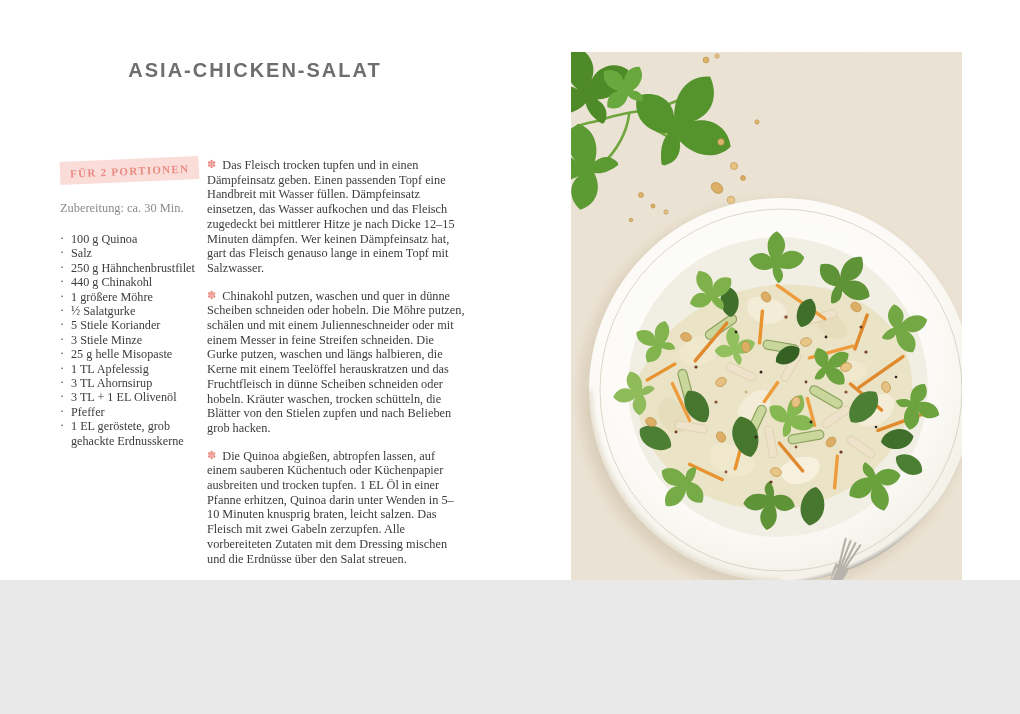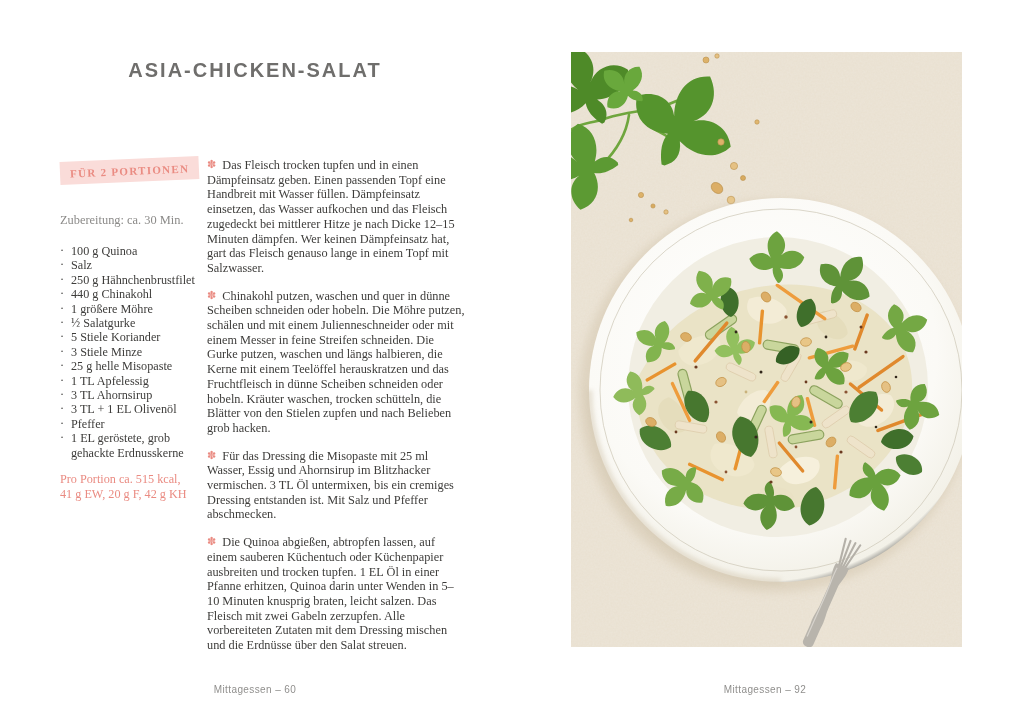--- a/index.html
+++ b/index.html
@@ -7,38 +7,38 @@
     --badge_bg:#fadcd9;
     --title:#6f6e6c;
     --text:#3d3c3a;
     --muted:#8b8a88;
     --footer:#908f8d;
     --linen:#ece5d8;
   }
   *{margin:0;padding:0;box-sizing:border-box;}
   html,body{background:#e9e9e9;}
   .spread{
-    position:relative;width:1020px;height:714px;background:#ffffff;
+    position:relative;width:1020px;height:580px;background:#ffffff;
     font-family:"Liberation Serif", serif;color:var(--text);
     overflow:hidden;margin:0 auto;
   }
   
   .left-page{position:absolute;left:0;top:0;width:510px;height:714px;}
   .title{
     position:absolute;top:54px;left:0;width:510px;text-align:center;
     font-family:"Liberation Sans", sans-serif;font-weight:700;
     font-size:20px;line-height:32px;letter-spacing:2px;color:var(--title);
   }
   .meta-col{position:absolute;left:60px;top:162px;width:146px;}
   .badge{
     display:inline-block;background:var(--badge_bg);color:var(--accent);
     font-weight:700;font-size:11px;letter-spacing:1.3px;
     padding:6px 10px 5px;transform:rotate(-2.5deg);transform-origin:left center;
   }
-  .prep{margin-top:28px;font-size:12.4px;color:var(--muted);}
+  .prep{margin-top:16px;font-size:12.4px;color:var(--muted);}
   .ingredients{list-style:none;margin-top:16px;}
   .ingredients li{
     position:relative;padding-left:11px;font-size:12.2px;line-height:14.4px;
   }
   .ingredients .dot{position:absolute;left:0;top:-1px;color:var(--text);}
   .nutrition{margin-top:12px;font-size:12.2px;line-height:15px;color:var(--accent);}
   .steps-col{position:absolute;left:207px;top:158px;width:258px;}
   .step{font-size:12.3px;line-height:14.7px;margin-bottom:13px;text-align:left;}
   .step .ast{
     color:var(--accent);font-size:11px;margin-right:3px;position:relative;top:-1px;
@@ -82,30 +82,25 @@
         <li><span class="dot">·</span><span>5 Stiele Koriander</span></li>
         <li><span class="dot">·</span><span>3 Stiele Minze</span></li>
         <li><span class="dot">·</span><span>25 g helle Misopaste</span></li>
         <li><span class="dot">·</span><span>1 TL Apfelessig</span></li>
         <li><span class="dot">·</span><span>3 TL Ahornsirup</span></li>
         <li><span class="dot">·</span><span>3 TL + 1 EL Olivenöl</span></li>
         <li><span class="dot">·</span><span>Pfeffer</span></li>
         <li><span class="dot">·</span><span>1 EL geröstete, grob gehackte Erdnusskerne</span></li>
       </ul>
 
-      <p class="nutrition">
-        <span>Pro Portion ca. 515 kcal,</span><br>
-        <span>41 g EW, 20 g F, 42 g KH</span>
-      </p>
     </div>
 
     <div class="steps-col">
       <p class="step"><span class="ast">✽</span> <span>Das Fleisch trocken tupfen und in einen Dämpfeinsatz geben. Einen passenden Topf eine Handbreit mit Wasser füllen. Dämpfeinsatz einsetzen, das Wasser aufkochen und das Fleisch zugedeckt bei mittlerer Hitze je nach Dicke 12–15 Minuten dämpfen. Wer keinen Dämpfeinsatz hat, gart das Fleisch genauso lange in einem Topf mit Salzwasser.</span></p>
       <p class="step"><span class="ast">✽</span> <span>Chinakohl putzen, waschen und quer in dünne Scheiben schneiden oder hobeln. Die Möhre putzen, schälen und mit einem Julienneschneider oder mit einem Messer in feine Streifen schneiden. Die Gurke putzen, waschen und längs halbieren, die Kerne mit einem Teelöffel herauskratzen und das Fruchtfleisch in dünne Scheiben schneiden oder hobeln. Kräuter waschen, trocken schütteln, die Blätter von den Stielen zupfen und nach Belieben grob hacken.</span></p>
-      <p class="step"><span class="ast">✽</span> <span>Für das Dressing die Misopaste mit 25 ml Wasser, Essig und Ahornsirup im Blitzhacker vermischen. 3 TL Öl untermixen, bis ein cremiges Dressing entstanden ist. Mit Salz und Pfeffer abschmecken.</span></p>
       <p class="step"><span class="ast">✽</span> <span>Die Quinoa abgießen, abtropfen lassen, auf einem sauberen Küchentuch oder Küchenpapier ausbreiten und trocken tupfen. 1 EL Öl in einer Pfanne erhitzen, Quinoa darin unter Wenden in 5–10 Minuten knusprig braten, leicht salzen. Das Fleisch mit zwei Gabeln zerzupfen. Alle vorbereiteten Zutaten mit dem Dressing mischen und die Erdnüsse über den Salat streuen.</span></p>
     </div>
 
     <div class="folio left">Mittagessen – 60</div>
   </div>
 
   <div class="folio right">Mittagessen – 92</div>
 
   <div class="photo">
     <svg viewBox="0 0 391 595" xmlns="http://www.w3.org/2000/svg">

